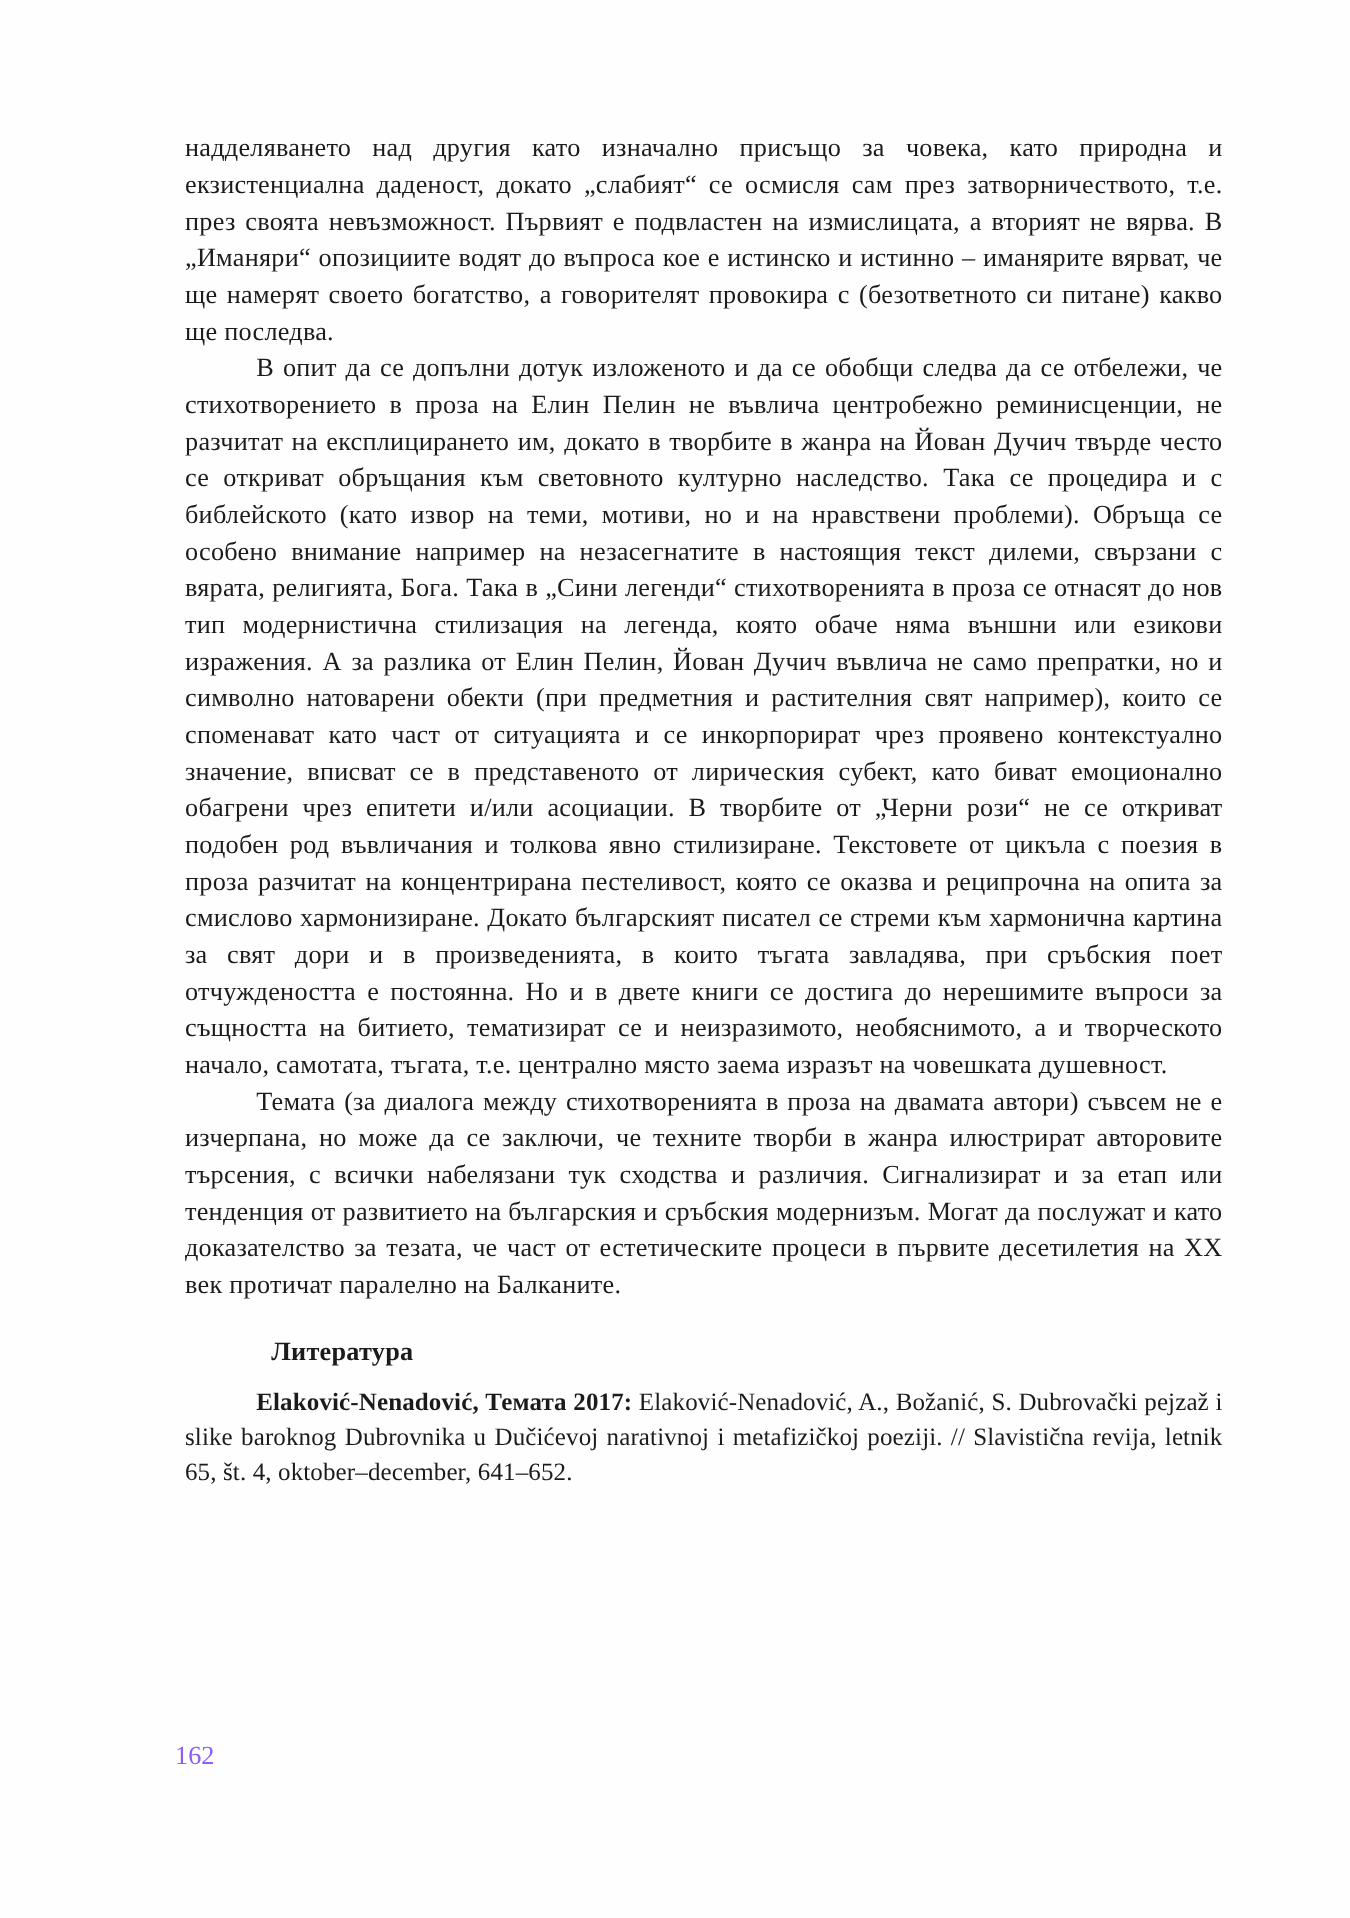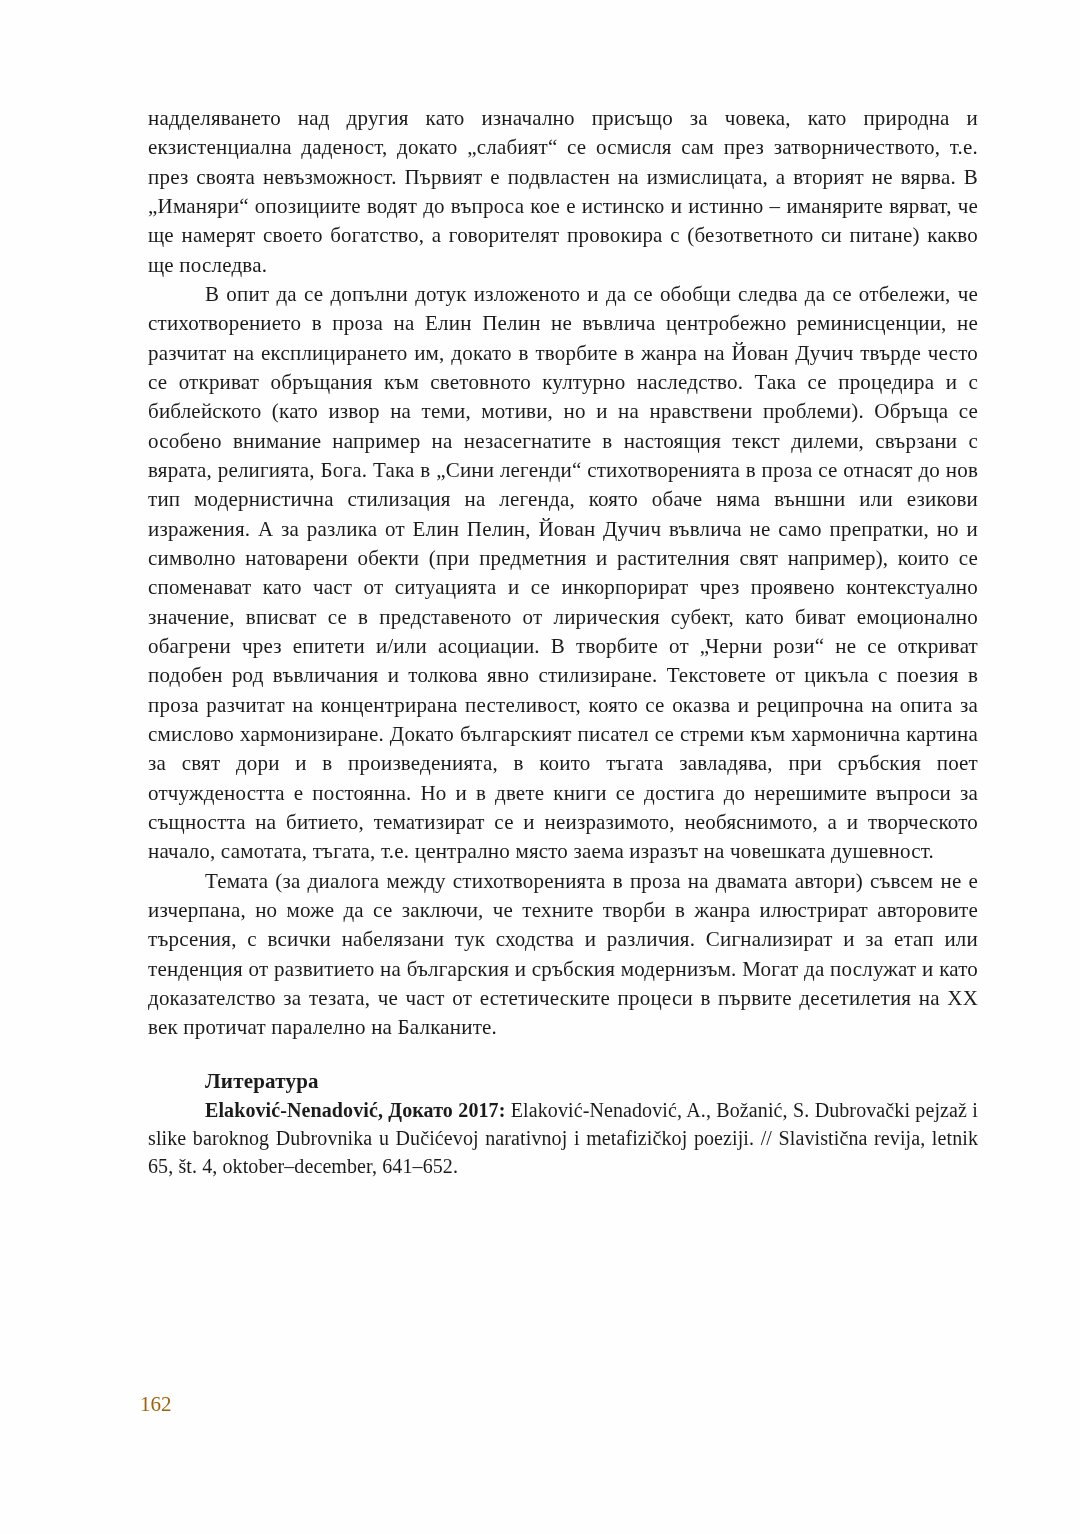--- a/index.html
+++ b/index.html
@@ -28,21 +28,21 @@
     text-align: justify;
     letter-spacing: 0.2px;
   }
   p.body-para.indent {
     text-indent: 57px;
   }
   .references {
     margin-top: 24px;
   }
   .ref-heading {
-    margin: 0;
+    margin: 12px;
     font-size: 21px;
     line-height: 1.397;
     font-weight: bold;
     text-indent: 57px;
     letter-spacing: 0.2px;
   }
   .ref-entry {
     margin: 0;
     font-size: 20px;
     line-height: 1.41;
@@ -51,34 +51,34 @@
     letter-spacing: 0.1px;
   }
   .ref-entry .ref-label {
     font-weight: bold;
   }
   .page-number {
     position: absolute;
     left: 140px;
     top: 1392px;
     font-size: 21px;
-    color: #a16207;
+    color: #8b5cf6;
   }
 </style>
 </head>
 <body>
 
 <div class="page-body">
 
   <p class="body-para">надделяването над другия като изначално присъщо за човека, като природна и екзистенциална даденост, докато „слабият“ се осмисля сам през затворничеството, т.е. през своята невъзможност. Първият е подвластен на измислицата, а вторият не вярва. В „Иманяри“ опозициите водят до въпроса кое е истинско и истинно – иманярите вярват, че ще намерят своето богатство, а говорителят провокира с (безответното си питане) какво ще последва.</p>
 
   <p class="body-para indent">В опит да се допълни дотук изложеното и да се обобщи следва да се отбележи, че стихотворението в проза на Елин Пелин не въвлича центробежно реминисценции, не разчитат на експлицирането им, докато в творбите в жанра на Йован Дучич твърде често се откриват обръщания към световното културно наследство. Така се процедира и с библейското (като извор на теми, мотиви, но и на нравствени проблеми). Обръща се особено внимание например на незасегнатите в настоящия текст дилеми, свързани с вярата, религията, Бога. Така в „Сини легенди“ стихотворенията в проза се отнасят до нов тип модернистична стилизация на легенда, която обаче няма външни или езикови изражения. А за разлика от Елин Пелин, Йован Дучич въвлича не само препратки, но и символно натоварени обекти (при предметния и растителния свят например), които се споменават като част от ситуацията и се инкорпорират чрез проявено контекстуално значение, вписват се в представеното от лирическия субект, като биват емоционално обагрени чрез епитети и/или асоциации. В творбите от „Черни рози“ не се откриват подобен род въвличания и толкова явно стилизиране. Текстовете от цикъла с поезия в проза разчитат на концентрирана пестеливост, която се оказва и реципрочна на опита за смислово хармонизиране. Докато българският писател се стреми към хармонична картина за свят дори и в произведенията, в които тъгата завладява, при сръбския поет отчуждеността е постоянна. Но и в двете книги се достига до нерешимите въпроси за същността на битието, тематизират се и неизразимото, необяснимото, а и творческото начало, самотата, тъгата, т.е. централно място заема изразът на човешката душевност.</p>
 
   <p class="body-para indent">Темата (за диалога между стихотворенията в проза на двамата автори) съвсем не е изчерпана, но може да се заключи, че техните творби в жанра илюстрират авторовите търсения, с всички набелязани тук сходства и различия. Сигнализират и за етап или тенденция от развитието на българския и сръбския модернизъм. Могат да послужат и като доказателство за тезата, че част от естетическите процеси в първите десетилетия на XX век протичат паралелно на Балканите.</p>
 
   <div class="references">
     <p class="ref-heading">Литература</p>
-    <p class="ref-entry"><span class="ref-label">Elaković-Nenadović, Докато 2017:</span><span> Elaković-Nenadović, A., Božanić, S. Dubrovački pejzaž i slike baroknog Dubrovnika u Dučićevoj narativnoj i metafizičkoj poeziji. // Slavistična revija, letnik 65, št. 4, oktober–december, 641–652.</span></p>
+    <p class="ref-entry"><span class="ref-label">Elaković-Nenadović, Темата 2017:</span><span> Elaković-Nenadović, A., Božanić, S. Dubrovački pejzaž i slike baroknog Dubrovnika u Dučićevoj narativnoj i metafizičkoj poeziji. // Slavistična revija, letnik 65, št. 4, oktober–december, 641–652.</span></p>
   </div>
 
 </div>
 
 <div class="page-number">162</div>
 
 </body></html>

